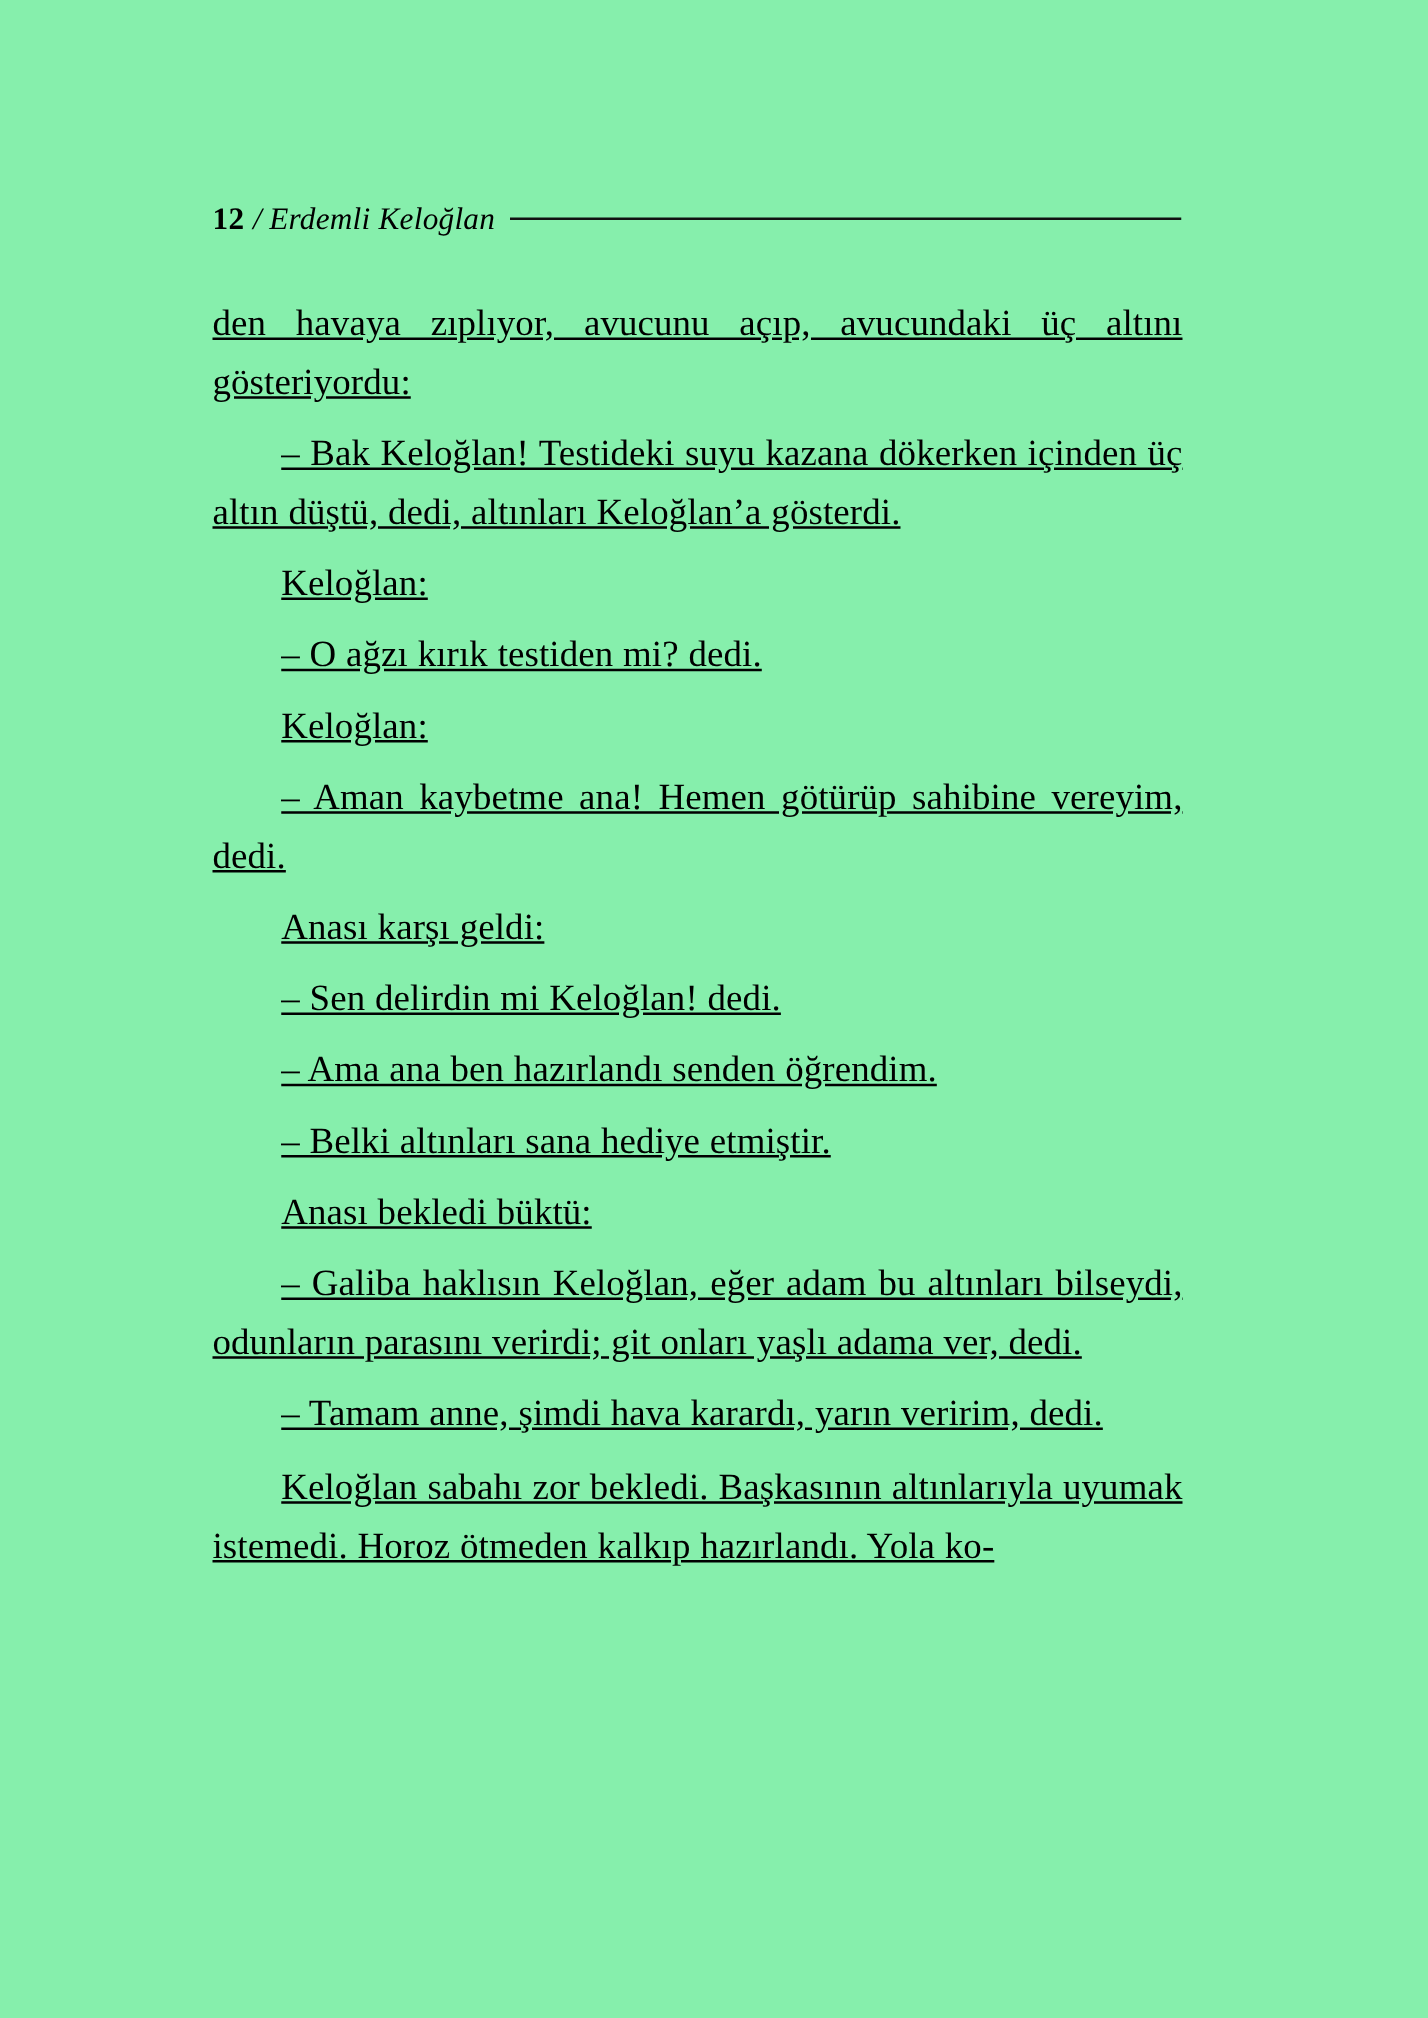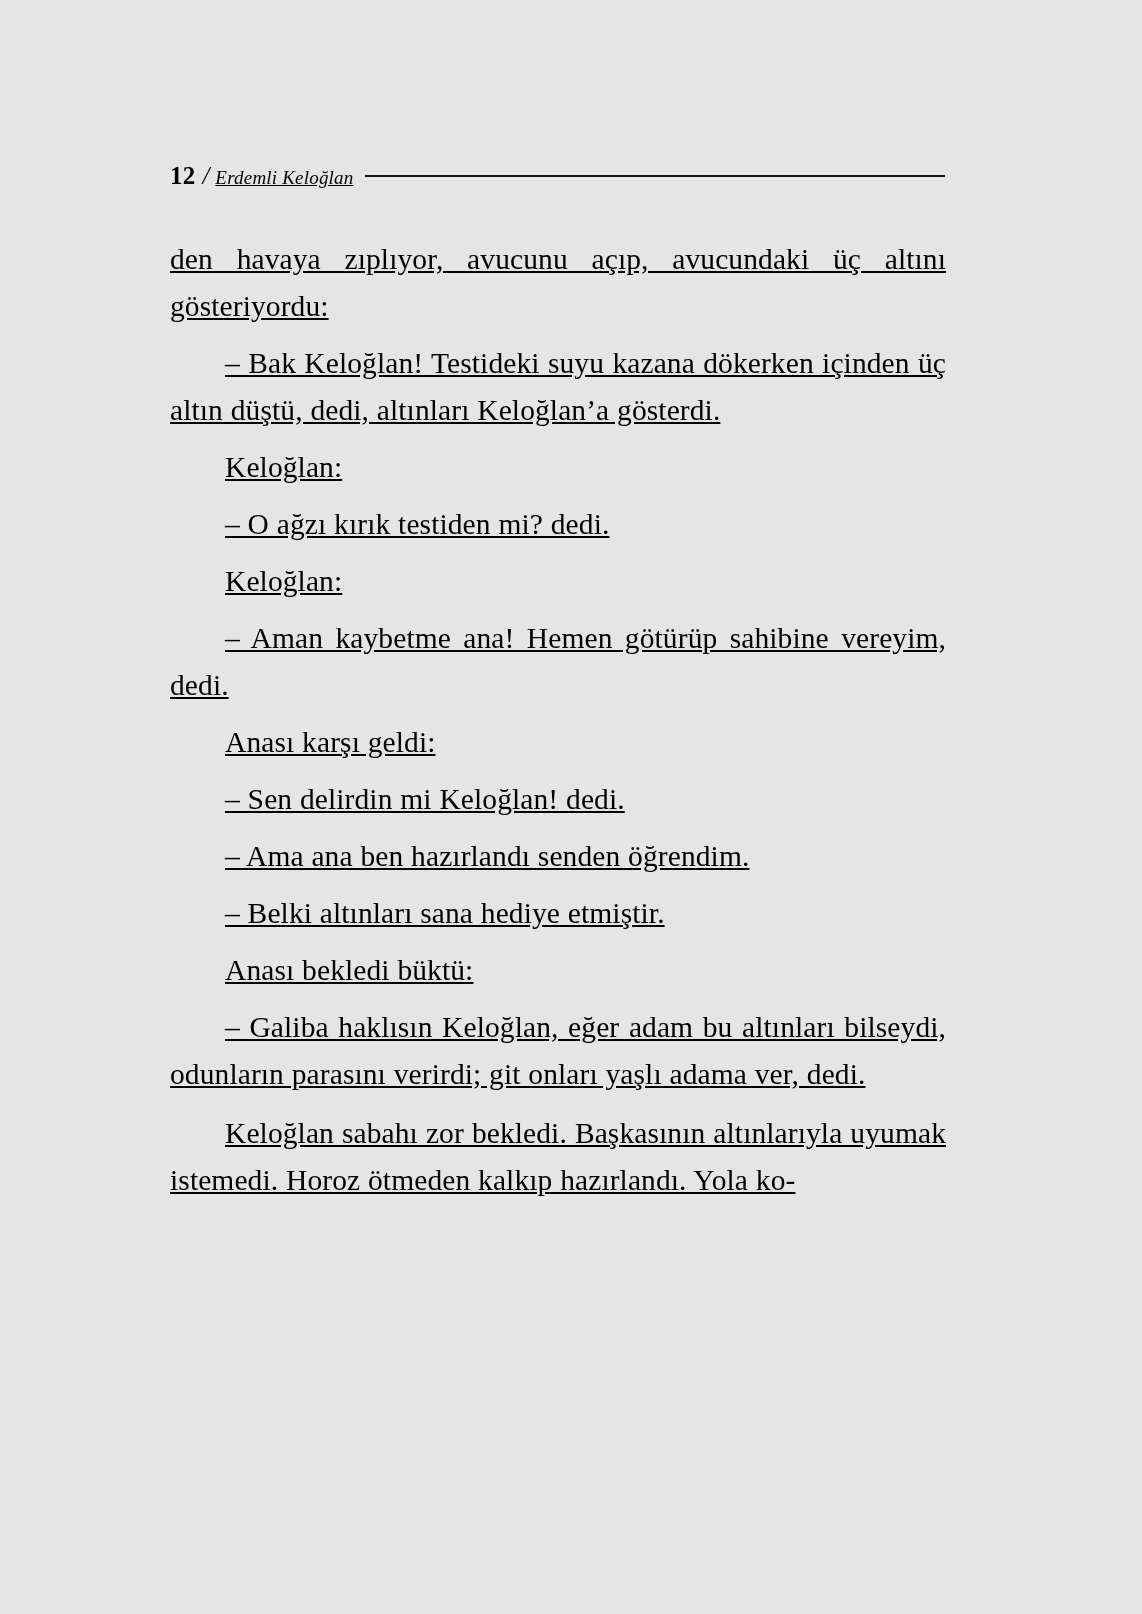--- a/index.html
+++ b/index.html
@@ -4,21 +4,21 @@
 <style>
   html, body {
     margin: 0;
     padding: 0;
     background: #ffffff;
   }
   .page {
     position: relative;
     width: 1142px;
     height: 1614px;
-    background: #e5e5e5;
+    background: #86efac;
     overflow: hidden;
     font-family: "Liberation Serif", "DejaVu Serif", serif;
     color: #000000;
   }
 
   
   .running-head {
     position: absolute;
     left: 170px;
     top: 162px;
@@ -31,24 +31,23 @@
     font-size: 25px;
     font-weight: bold;
     letter-spacing: 0.2px;
   }
   .rh-sep {
     font-size: 25px;
     font-style: italic;
     padding: 0 6px 0 7px;
   }
   .rh-title {
-    font-size: 19px;
+    font-size: 25px;
     font-style: italic;
     letter-spacing: 0.2px;
-    text-decoration: underline;
   }
   .rh-rule {
     flex: 1 1 auto;
     height: 0;
     border-top: 2px solid #111111;
     margin-left: 12px;
     position: relative;
     top: -7px;
   }
 
@@ -125,18 +124,19 @@
 
     <p class="para indent solo">– Ama ana ben hazırlandı senden öğrendim.</p>
 
     <p class="para indent solo">– Belki altınları sana hediye etmiştir.</p>
 
 
     <p class="para indent solo">Anası bekledi büktü:</p>
 
     <p class="para indent">– Galiba haklısın Keloğlan, eğer adam bu altınları bilseydi, odunların parasını verirdi; git onları yaşlı adama ver, dedi.</p>
 
+    <p class="para indent solo">– Tamam anne, şimdi hava karardı, yarın veririm, dedi.</p>
 
     <p class="para indent last">Keloğlan sabahı zor bekledi. Başkasının altınlarıyla uyumak istemedi. Horoz ötmeden kalkıp hazırlandı. Yola ko-</p>
 
   </div>
 
 </div>
 
 </body></html>

